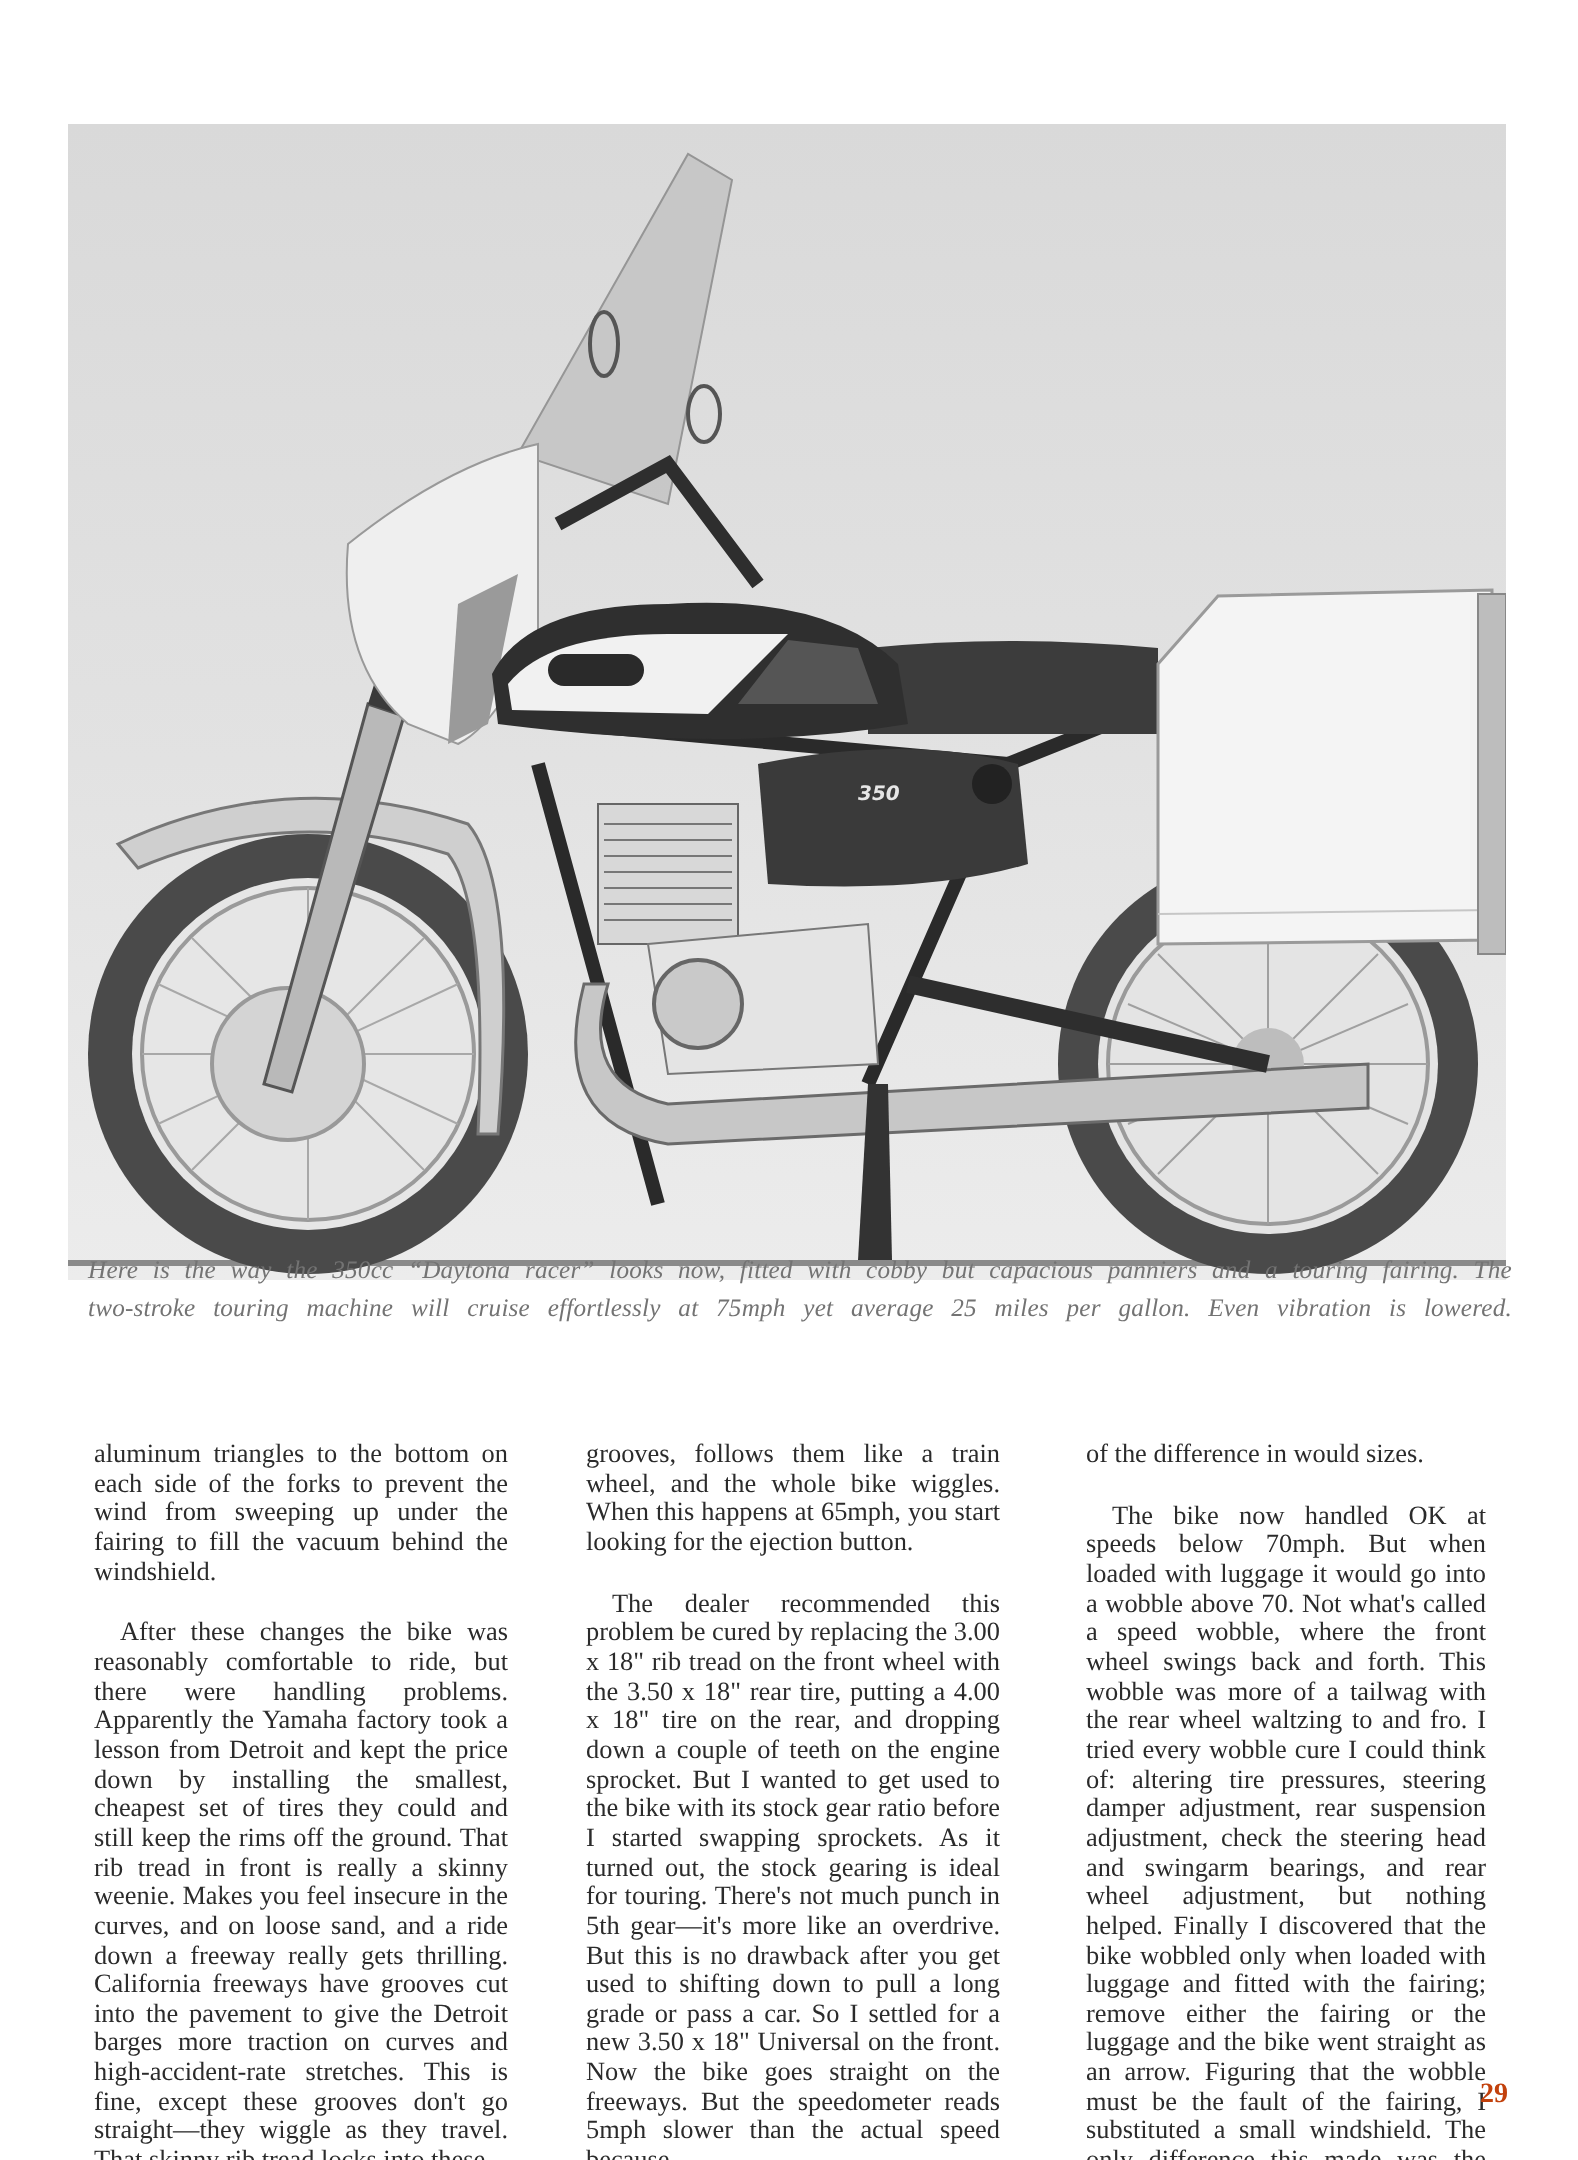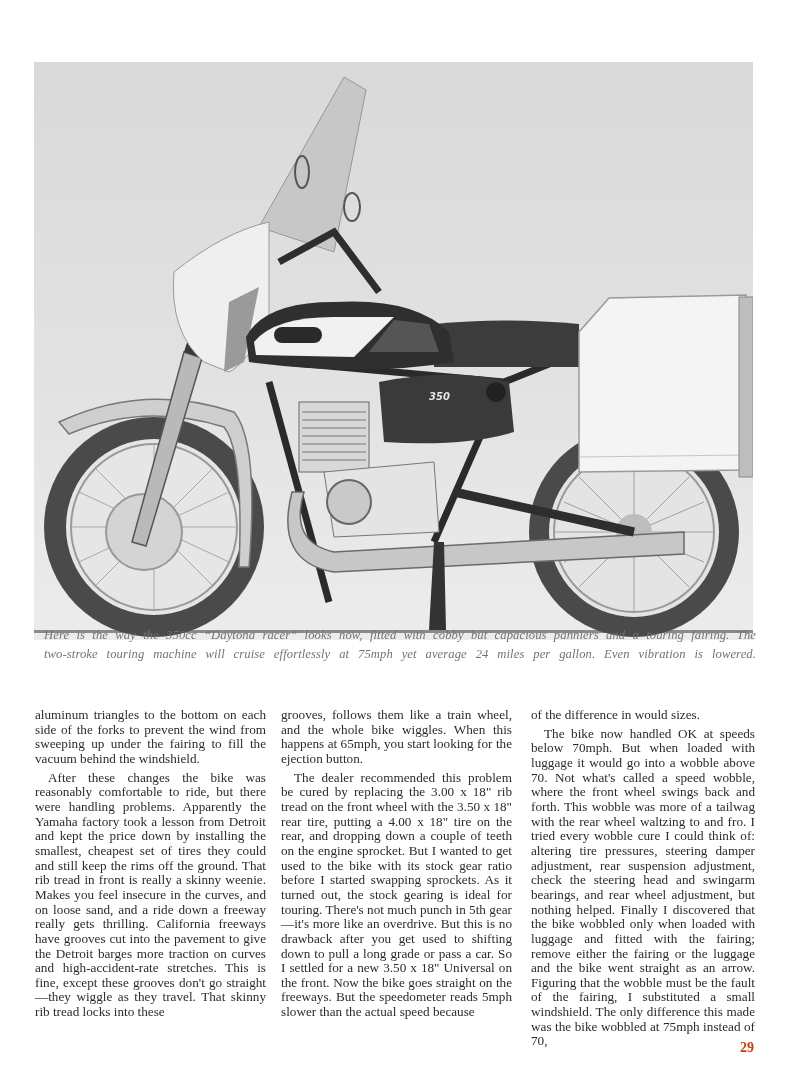--- a/index.html
+++ b/index.html
@@ -2,21 +2,21 @@
 <html><head>
   <meta charset="utf-8">
   <style>
     html, body { margin: 0; padding: 0; background: #ffffff; }
     body { width: 789px; height: 1080px; position: relative; overflow: hidden; font-family: "DejaVu Serif", "Liberation Serif", serif; color: #2a2a2a; }
     .photo { position: absolute; left: 34px; top: 17px; width: 719px; height: 578px; background: linear-gradient(180deg, #d9d9d9 0%, #e2e2e2 55%, #ececec 100%); overflow: hidden; margin-top: 45px; }
     .photo svg { position: absolute; left: 0; top: 0; width: 719px; height: 578px; }
     .caption { position: absolute; left: 44px; top: 626px; width: 712px; font-family: "Liberation Serif", "DejaVu Serif", serif; font-style: italic; font-size: 12.6px; line-height: 18.5px; text-align: justify; text-align-last: justify; color: #737373; letter-spacing: 0.1px; }
     .caption .l2 { display: block; }
     .col { position: absolute; top: 704px; width: 239px; font-family: "Liberation Serif", "DejaVu Serif", serif; font-size: 13.2px; line-height: 14.65px; color: #2b2b2b; text-align: justify; }
-    .col p { margin: 4px; }
+    .col p { margin: 16px; }
     .col p.indent { text-indent: 13px; }
     .col1 { left: 31px; }
     .col2 { left: 277px; }
     .col3 { left: 527px; width: 232px; }
     .pagenum { position: absolute; left: 740px; top: 1040px; font-family: "Liberation Serif", "DejaVu Serif", serif; font-size: 14px; font-weight: bold; color: #c2410c; }
   </style>
 </head>
 <body>
 
 <div class="photo">
@@ -110,21 +110,21 @@
     <g>
       <path d="M545 270 L 575 236 L 712 233 L 712 408 L 545 410 Z" fill="#f4f4f4" stroke="#9a9a9a" stroke-width="1.5"></path>
       <line x1="545" y1="395" x2="712" y2="393" stroke="#c6c6c6" stroke-width="1"></line>
       <rect x="705" y="235" width="14" height="180" fill="#bdbdbd" stroke="#888"></rect>
     </g>
   </svg>
 </div>
 
 <div class="caption">
   <span class="l1">Here is the way the 350cc “Daytona racer” looks now, fitted with cobby but capacious panniers and a touring fairing. The</span>
-  <span class="l2">two-stroke touring machine will cruise  effortlessly at 75mph yet average 24 miles per gallon. Even vibration is lowered.</span>
+  <span class="l2">two-stroke touring machine will cruise  effortlessly at 75mph yet average 25 miles per gallon. Even vibration is lowered.</span>
 </div>
 
 <div class="col col1">
   <p>aluminum triangles to the bottom on each side of the forks to prevent the wind from sweeping up under the fairing to fill the vacuum behind the windshield.</p>
   <p class="indent">After these changes the bike was reasonably comfortable to ride, but there were handling problems. Apparently the Yamaha factory took a lesson from Detroit and kept the price down by installing the smallest, cheapest set of tires they could and still keep the rims off the ground. That rib tread in front is really a skinny weenie. Makes you feel insecure in the curves, and on loose sand, and a ride down a freeway really gets thrilling. California freeways have grooves cut into the pavement to give the Detroit barges more traction on curves and high-accident-rate stretches. This is fine, except these grooves don't go straight—they wiggle as they travel. That skinny rib tread locks into these</p>
 </div>
 
 <div class="col col2">
   <p>grooves, follows them like a train wheel, and the whole bike wiggles. When this happens at 65mph, you start looking for the ejection button.</p>
   <p class="indent">The dealer recommended this problem be cured by replacing the 3.00 x 18" rib tread on the front wheel with the 3.50 x 18" rear tire, putting a 4.00 x 18" tire on the rear, and dropping down a couple of teeth on the engine sprocket. But I wanted to get used to the bike with its stock gear ratio before I started swapping sprockets. As it turned out, the stock gearing is ideal for touring. There's not much punch in 5th gear—it's more like an overdrive. But this is no drawback after you get used to shifting down to pull a long grade or pass a car. So I settled for a new 3.50 x 18" Universal on the front. Now the bike goes straight on the freeways. But the speedometer reads 5mph slower than the actual speed because</p>

